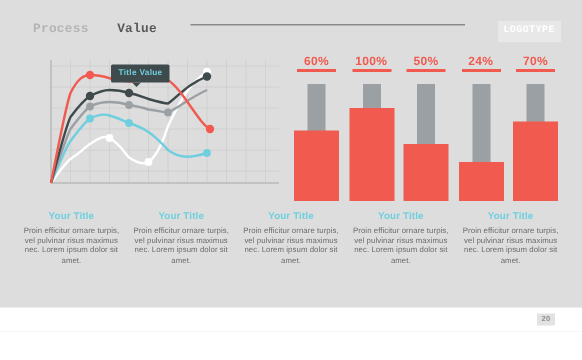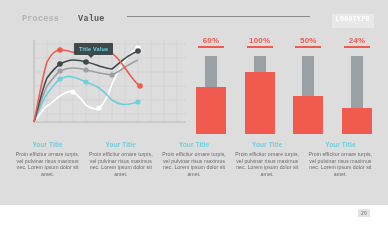--- a/index.html
+++ b/index.html
@@ -213,20 +213,28 @@
 
     <div class="barcol">
       <div class="barpct">24%</div>
       <div class="barpct-rule"></div>
       <div class="bartrack">
         <div class="bargray" style="height:78px;"></div>
         <div class="barred" style="height:26px;"></div>
       </div>
     </div>
 
+    <div class="barcol">
+      <div class="barpct">70%</div>
+      <div class="barpct-rule"></div>
+      <div class="bartrack">
+        <div class="bargray" style="height:78px;"></div>
+        <div class="barred" style="height:53px;"></div>
+      </div>
+    </div>
 
   </div>
 
   <div id="columns">
     <div class="col">
       <p class="col-title">Your Title</p>
       <p class="col-body">Proin efficitur ornare turpis, vel pulvinar risus maximus nec. Lorem ipsum dolor sit amet.</p>
     </div>
     <div class="col">
       <p class="col-title">Your Title</p>

